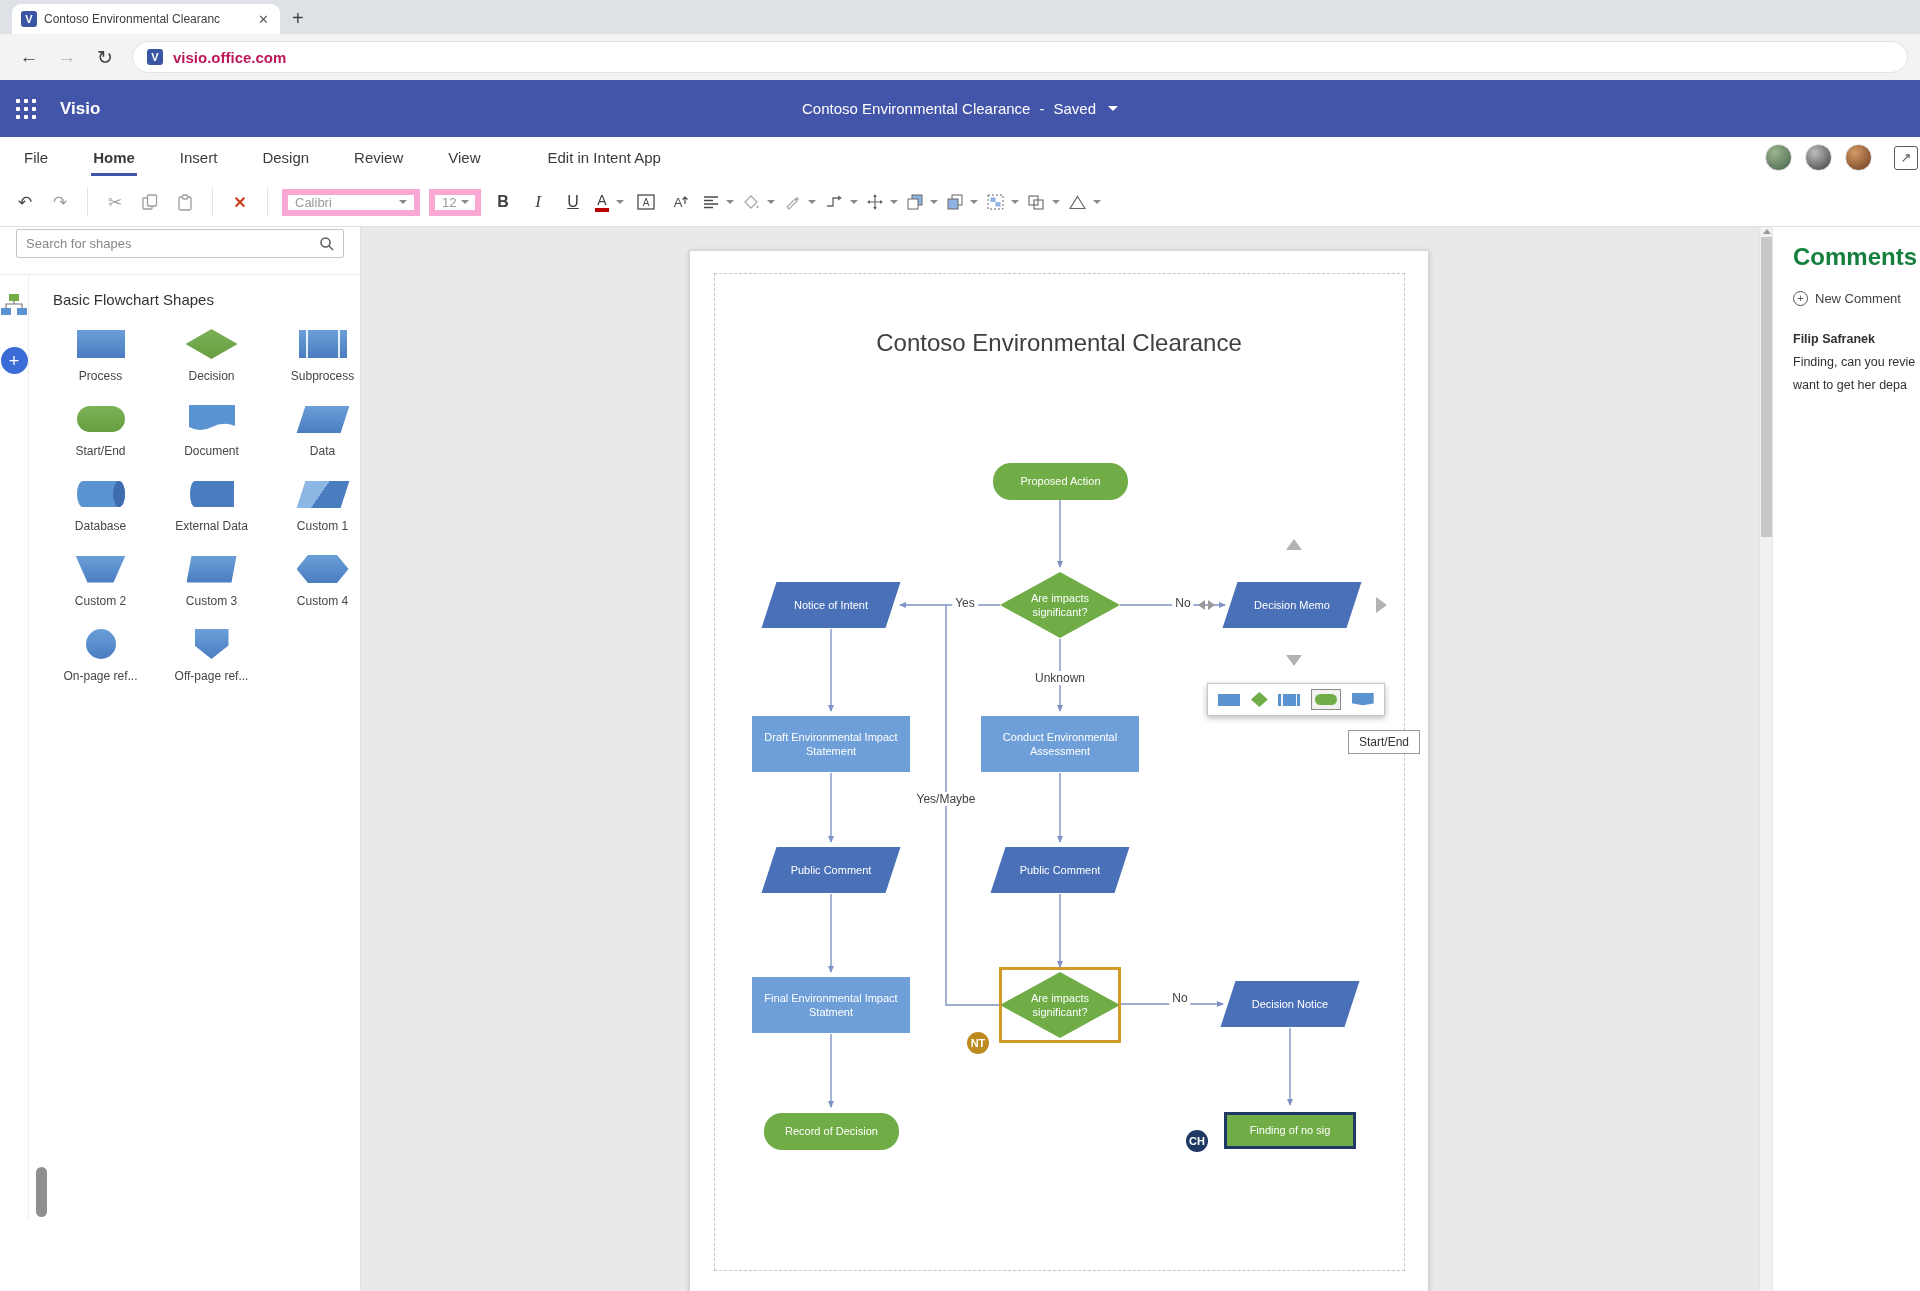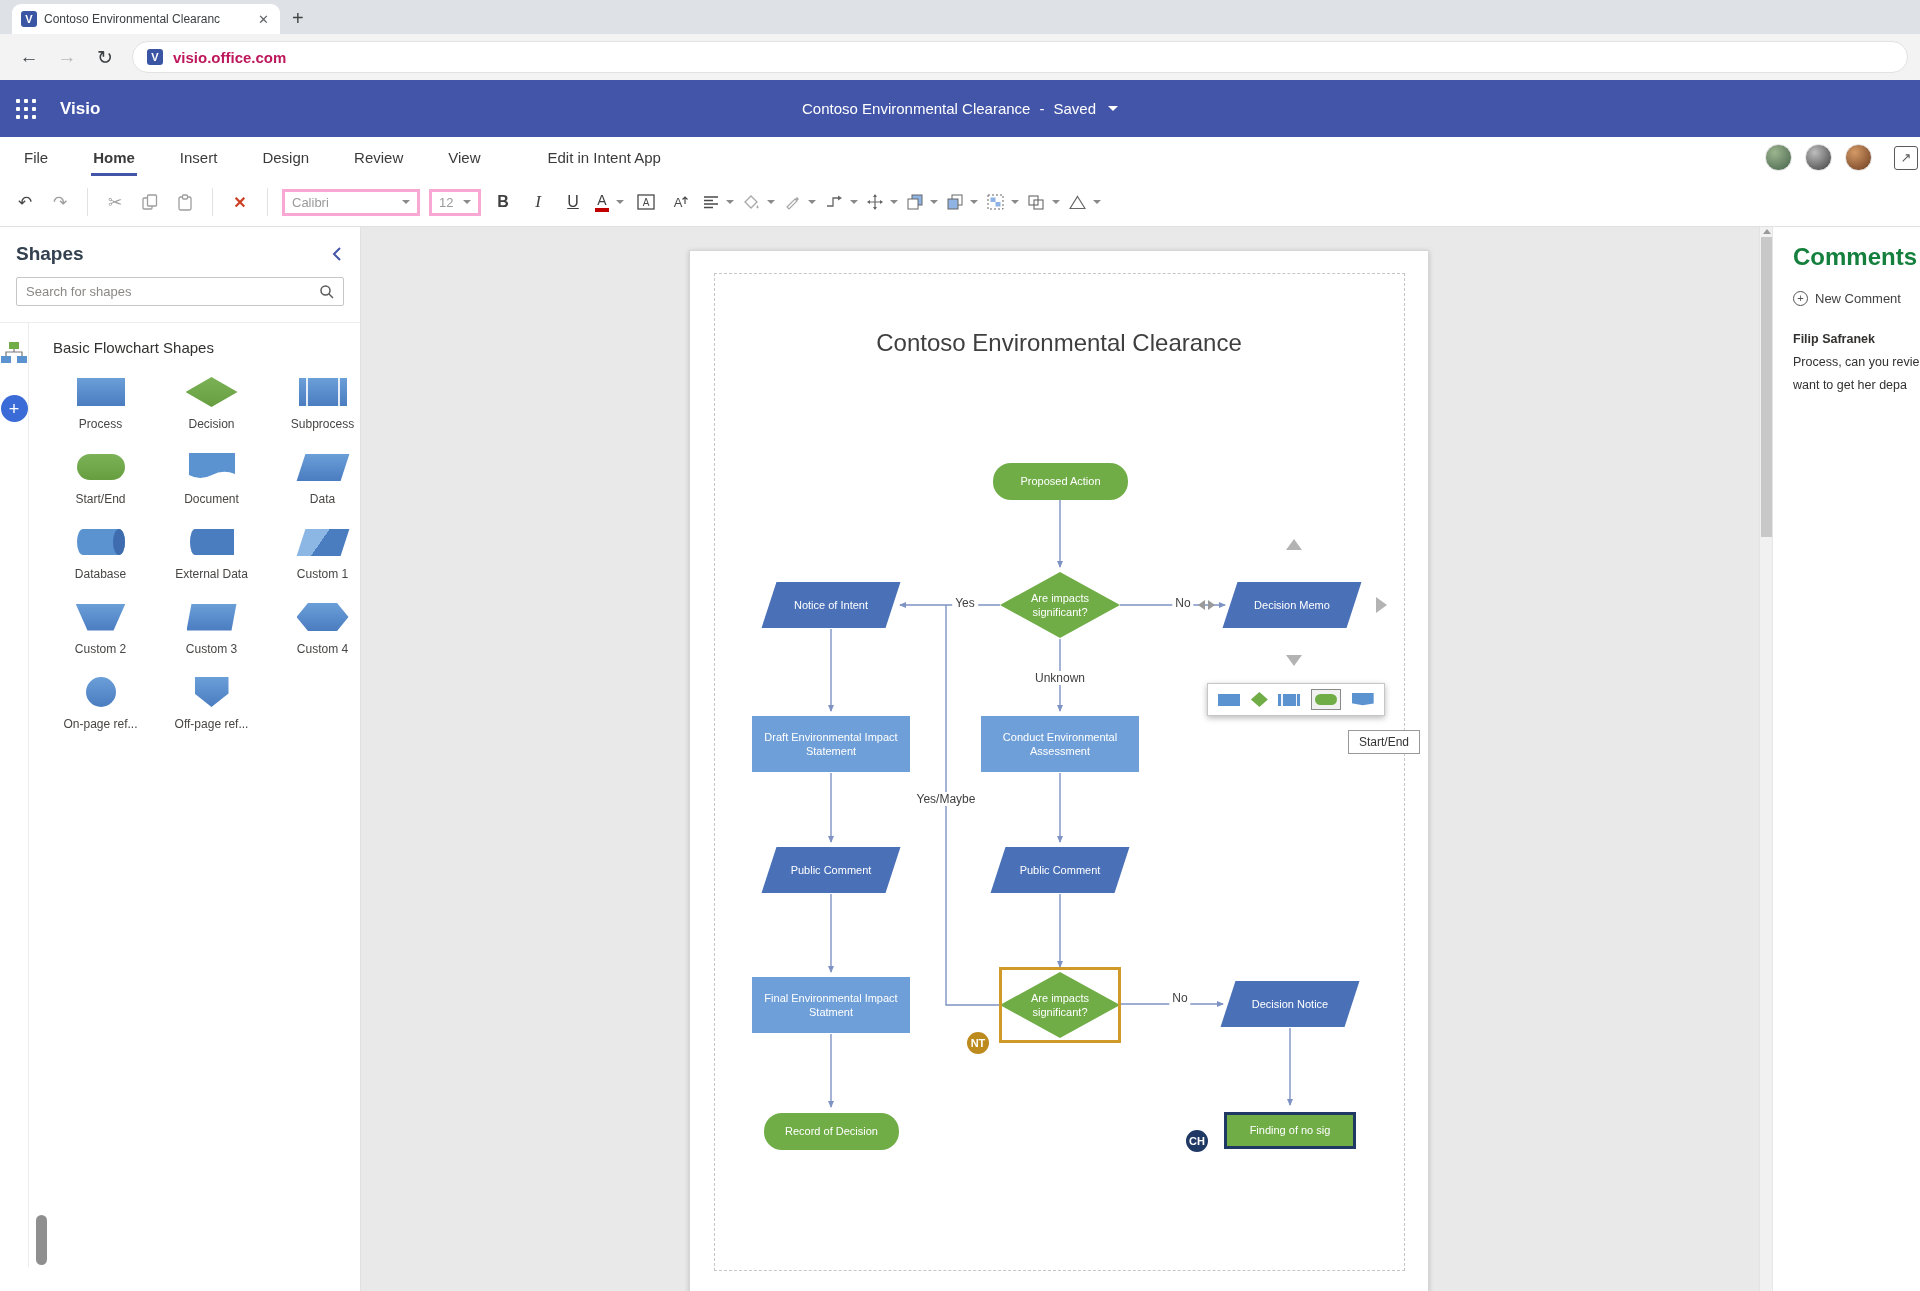--- a/index.html
+++ b/index.html
@@ -38,21 +38,21 @@
   .av1 { background:radial-gradient(circle at 35% 30%, #9cb58f, #45624a); }
   .av2 { background:radial-gradient(circle at 35% 30%, #bdbdbd, #3d3d3d); }
   .av3 { background:radial-gradient(circle at 35% 30%, #d49a66, #6b3a1f); }
   .share-top { position:absolute; right:2px; width:24px; height:24px; border:1.5px solid #5a5a5a; border-radius:3px; color:#5a5a5a; font-size:13px; display:flex; align-items:center; justify-content:center; }
 
   .toolbar { height:49px; background:#fff; border-bottom:1px solid #e1e1e1; display:flex; align-items:center; padding:0 12px; gap:9px; }
   .tb-icon { min-width:26px; height:28px; display:flex; align-items:center; justify-content:center; font-size:17px; color:#4a4a4a; }
   .tb-icon.dis { color:#9d9d9d; }
   .tb-icon.red { color:#cc4125; font-size:16px; font-weight:bold; }
   .tb-divider { width:1px; height:28px; background:#e2e2e2; margin:0 5px; }
-  .combo { height:27px; border:3px solid #f9a8d4; display:flex; align-items:center; justify-content:space-between; padding:0 7px; font-size:13px; color:#9a9a9a; }
+  .combo { height:27px; border:6px solid #f9a8d4; display:flex; align-items:center; justify-content:space-between; padding:0 7px; font-size:13px; color:#9a9a9a; }
   .chev { width:0; height:0; border-left:4px solid transparent; border-right:4px solid transparent; border-top:4px solid #8a8a8a; margin-left:5px; flex:none; }
   .tb-group { display:flex; align-items:center; gap:2px; }
   .b-btn { font-weight:bold; font-size:16px; color:#3f3f3f; }
   .i-btn { font-style:italic; font-family:"Liberation Serif", serif; font-size:17px; color:#3f3f3f; }
   .u-btn { text-decoration:underline; font-size:16px; color:#3f3f3f; }
   .a-color { display:flex; flex-direction:column; align-items:center; line-height:1; font-size:14px; color:#3f3f3f; }
   .a-color .bar { width:14px; height:4px; background:#c00000; margin-top:1px; }
 
   
   .content { position:absolute; top:227px; left:0; right:0; bottom:0; }
@@ -317,26 +317,20 @@
     <svg width="17" height="15">
         <path d="M8.5 1.5 L16 13.5 H1 Z" fill="none" stroke="#666" stroke-width="1.2"></path>
       </svg>
     <span class="chev"></span>
   </div>
 </div>
 
 <div class="content">
 
   <div class="shapes-panel">
-    <div class="sp-header">
-      <div class="sp-title">Shapes</div>
-      <svg width="10" height="16">
-          <path d="M8 2 L2 8 L8 14" fill="none" stroke="#4355a8" stroke-width="2"></path>
-        </svg>
-    </div>
     <div class="sp-search">
       <input type="text" placeholder="Search for shapes" style="">
       <span class="mag">
         <svg width="15" height="15">
             <circle cx="6.5" cy="6.5" r="4.5" fill="none" stroke="#5a5a5a" stroke-width="1.5"></circle>
             <path d="M10 10 L14 14" stroke="#5a5a5a" stroke-width="1.5"></path>
           </svg>
       </span>
     </div>
     <div class="sp-divider"></div>
@@ -542,16 +536,16 @@
     </div>
   </div>
 
   <div class="comments-panel">
     <div class="cm-title">Comments</div>
     <div class="new-comment">
       <span class="plus-circle">+</span>
       <span>New Comment</span>
     </div>
     <div class="cm-author">Filip Safranek</div>
-    <div class="cm-line">Process, can you revie</div>
+    <div class="cm-line">Finding, can you revie</div>
     <div class="cm-line">want to get her depa</div>
   </div>
 </div>
 
 </body></html>

